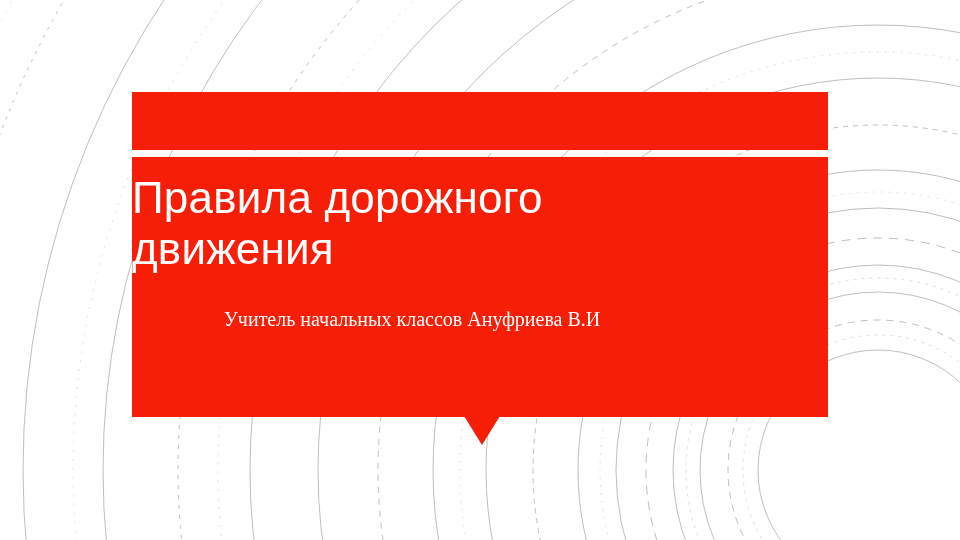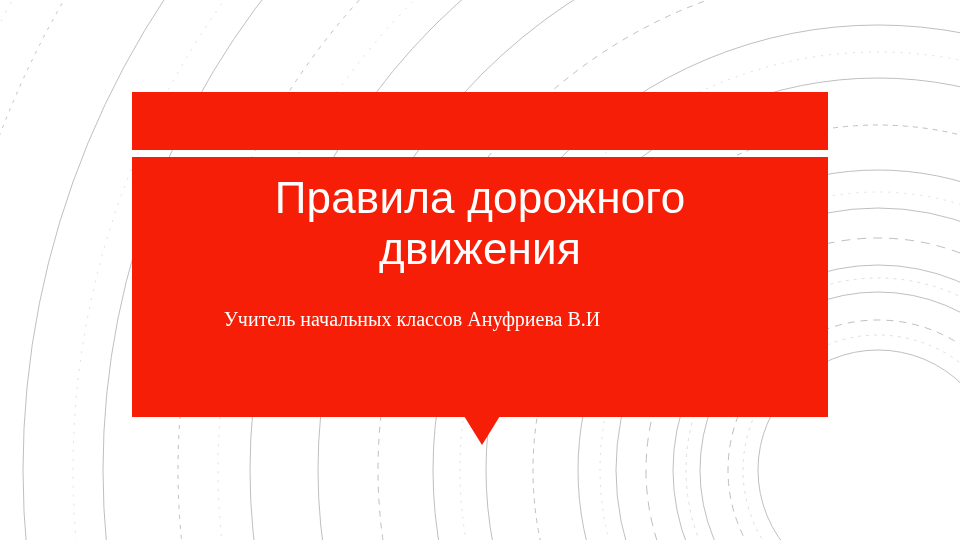--- a/index.html
+++ b/index.html
@@ -61,21 +61,21 @@
     border-right: 18px solid transparent;
     border-top: 29px solid #F61E06;
   }
 
   
   #title-block {
     position: absolute;
     left: 132px;
     top: 172px;
     width: 696px;
-    text-align: center;
+    text-align: left;
   }
 
   #slide-title {
     margin: 0;
     padding: 0;
     color: #ffffff;
     font-family: "Liberation Sans", sans-serif;
     font-weight: 300;
     font-size: 44px;
     line-height: 1.16;

